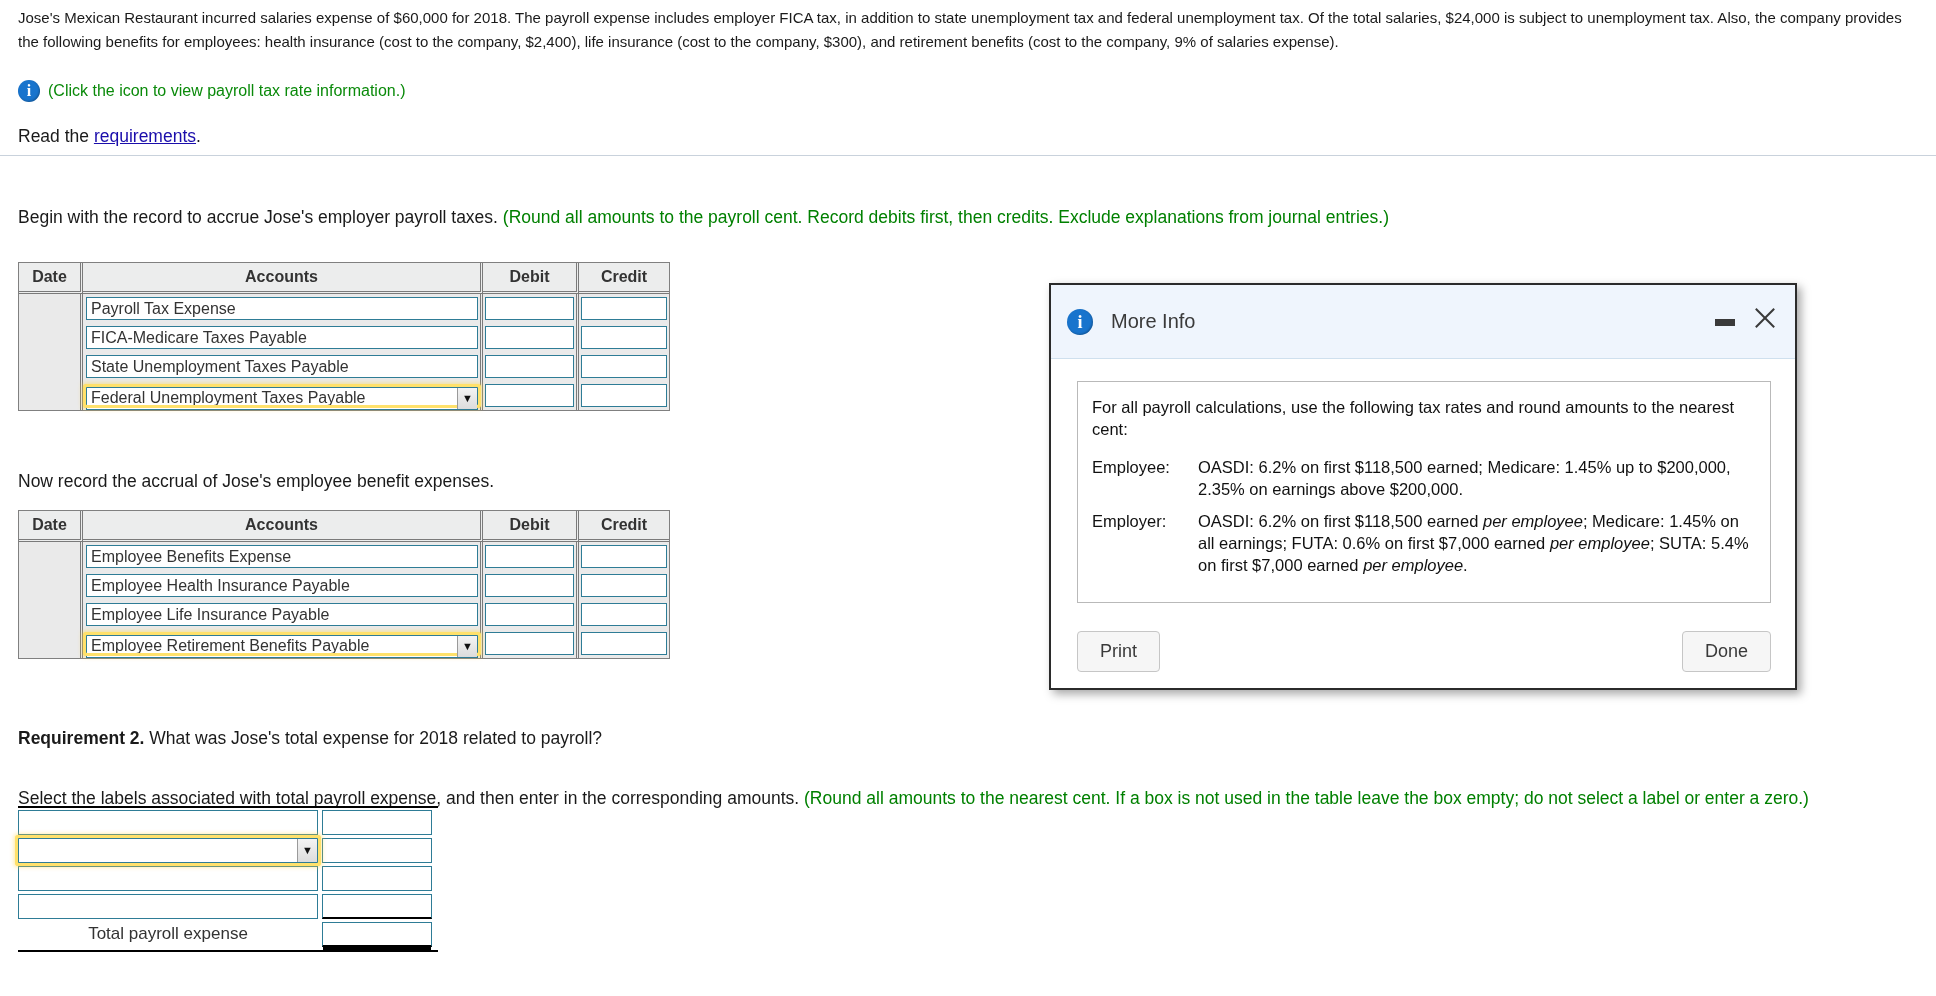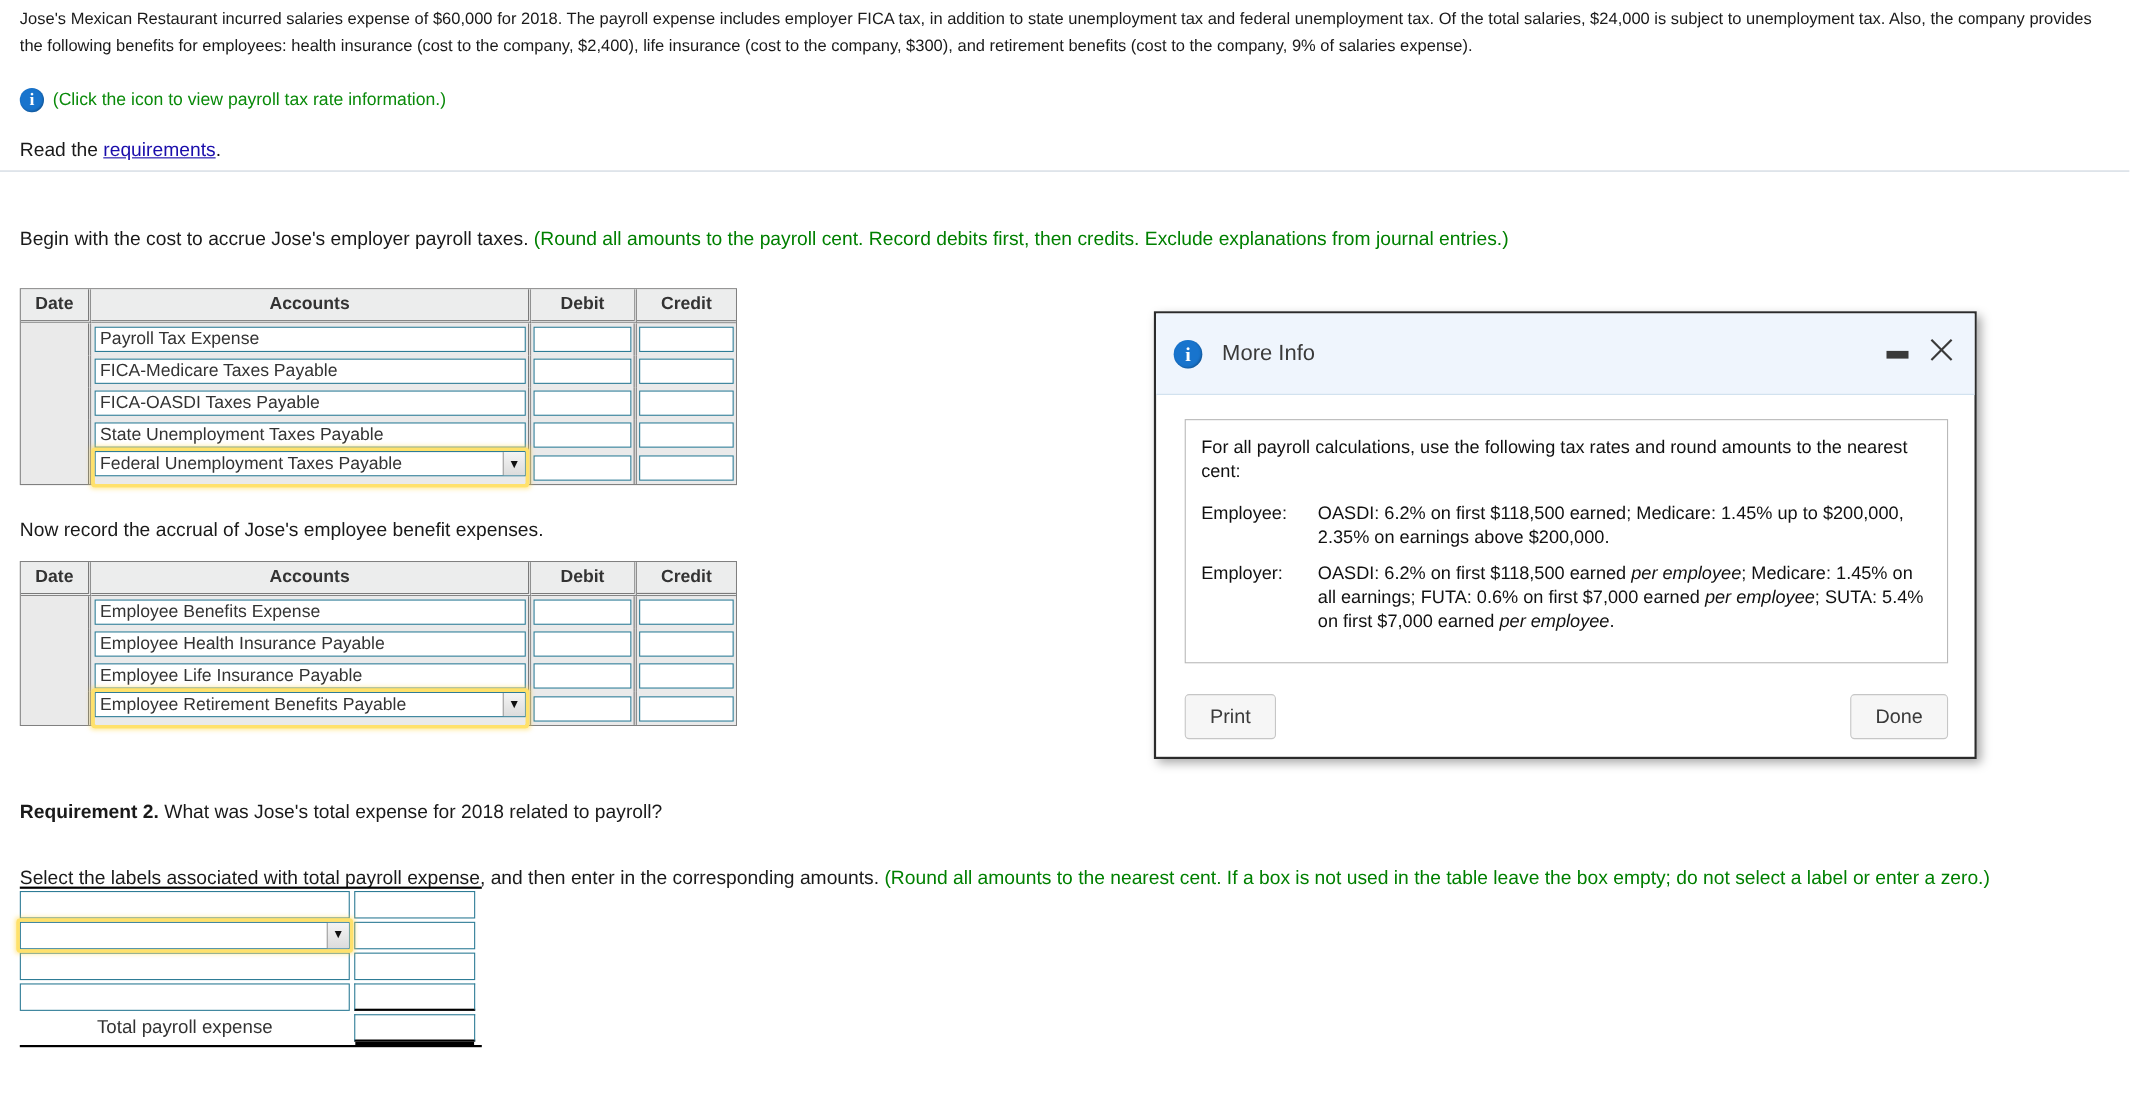--- a/index.html
+++ b/index.html
@@ -82,21 +82,21 @@
   .fld {
     width: 100%; height: 23px;
     border: 1px solid #2e7c96;
     background: #ffffff;
     font-family: "Liberation Sans", sans-serif;
     font-size: 16px; color: #333;
     padding: 0 4px;
     outline: none;
   }
   .fld.amount { text-align: right; }
-  .sel-wrap { position: relative; width: 100%; height: 30px; }
+  .sel-wrap { position: relative; width: 100%; height: 18px; }
   .sel-wrap.focus {
     outline: 3px solid #ffe16b; outline-offset: 0px;
     box-shadow: 0 0 0 3px #ffe16b, 0 0 4px 4px rgba(255,214,61,.5);
     border-radius: 1px;
   }
   .sel-wrap .fld { padding-right: 24px; }
   .sel-arrow {
     position: absolute; right: 1px; top: 1px;
     width: 20px; height: 21px;
     background: linear-gradient(#f4f4f4,#dcdcdc);
@@ -198,21 +198,21 @@
   </div>
 
   <div class="read-line">
     <span>Read the </span><span class="link">requirements</span><span>.</span>
   </div>
 
   <div class="hr"></div>
 
 
   <div class="sub" style="top:207px;">
-    <span>Begin with the cost to accrue Jose's employer payroll taxes. </span><span class="green-dark">(Round all amounts to the payroll cent. Record debits first, then credits. Exclude explanations from journal entries.)</span>
+    <span>Begin with the record to accrue Jose's employer payroll taxes. </span><span class="green-dark">(Round all amounts to the payroll cent. Record debits first, then credits. Exclude explanations from journal entries.)</span>
   </div>
 
   <table class="jtable" id="jtable1" style="top:262px;">
     <thead>
       <tr>
         <th class="c-date">Date</th>
         <th class="c-acct">Accounts</th>
         <th class="c-debit">Debit</th>
         <th class="c-credit">Credit</th>
       </tr>
@@ -220,26 +220,20 @@
     <tbody>
         <tr>
           <td class="d-date"></td>
           <td class="d-acct"><input class="fld" value="Payroll Tax Expense" style=""></td>
           <td class="d-debit"><input class="fld amount" value="" style=""></td>
           <td class="d-credit"><input class="fld amount" value="" style=""></td>
         </tr>
         <tr>
           <td class="d-date"></td>
           <td class="d-acct"><input class="fld" value="FICA-Medicare Taxes Payable" style=""></td>
-          <td class="d-debit"><input class="fld amount" value="" style=""></td>
-          <td class="d-credit"><input class="fld amount" value="" style=""></td>
-        </tr>
-        <tr>
-          <td class="d-date"></td>
-          <td class="d-acct"><input class="fld" value="FICA-OASDI Taxes Payable" style=""></td>
           <td class="d-debit"><input class="fld amount" value="" style=""></td>
           <td class="d-credit"><input class="fld amount" value="" style=""></td>
         </tr>
         <tr>
           <td class="d-date"></td>
           <td class="d-acct"><input class="fld" value="State Unemployment Taxes Payable" style=""></td>
           <td class="d-debit"><input class="fld amount" value="" style=""></td>
           <td class="d-credit"><input class="fld amount" value="" style=""></td>
         </tr>
         <tr>

